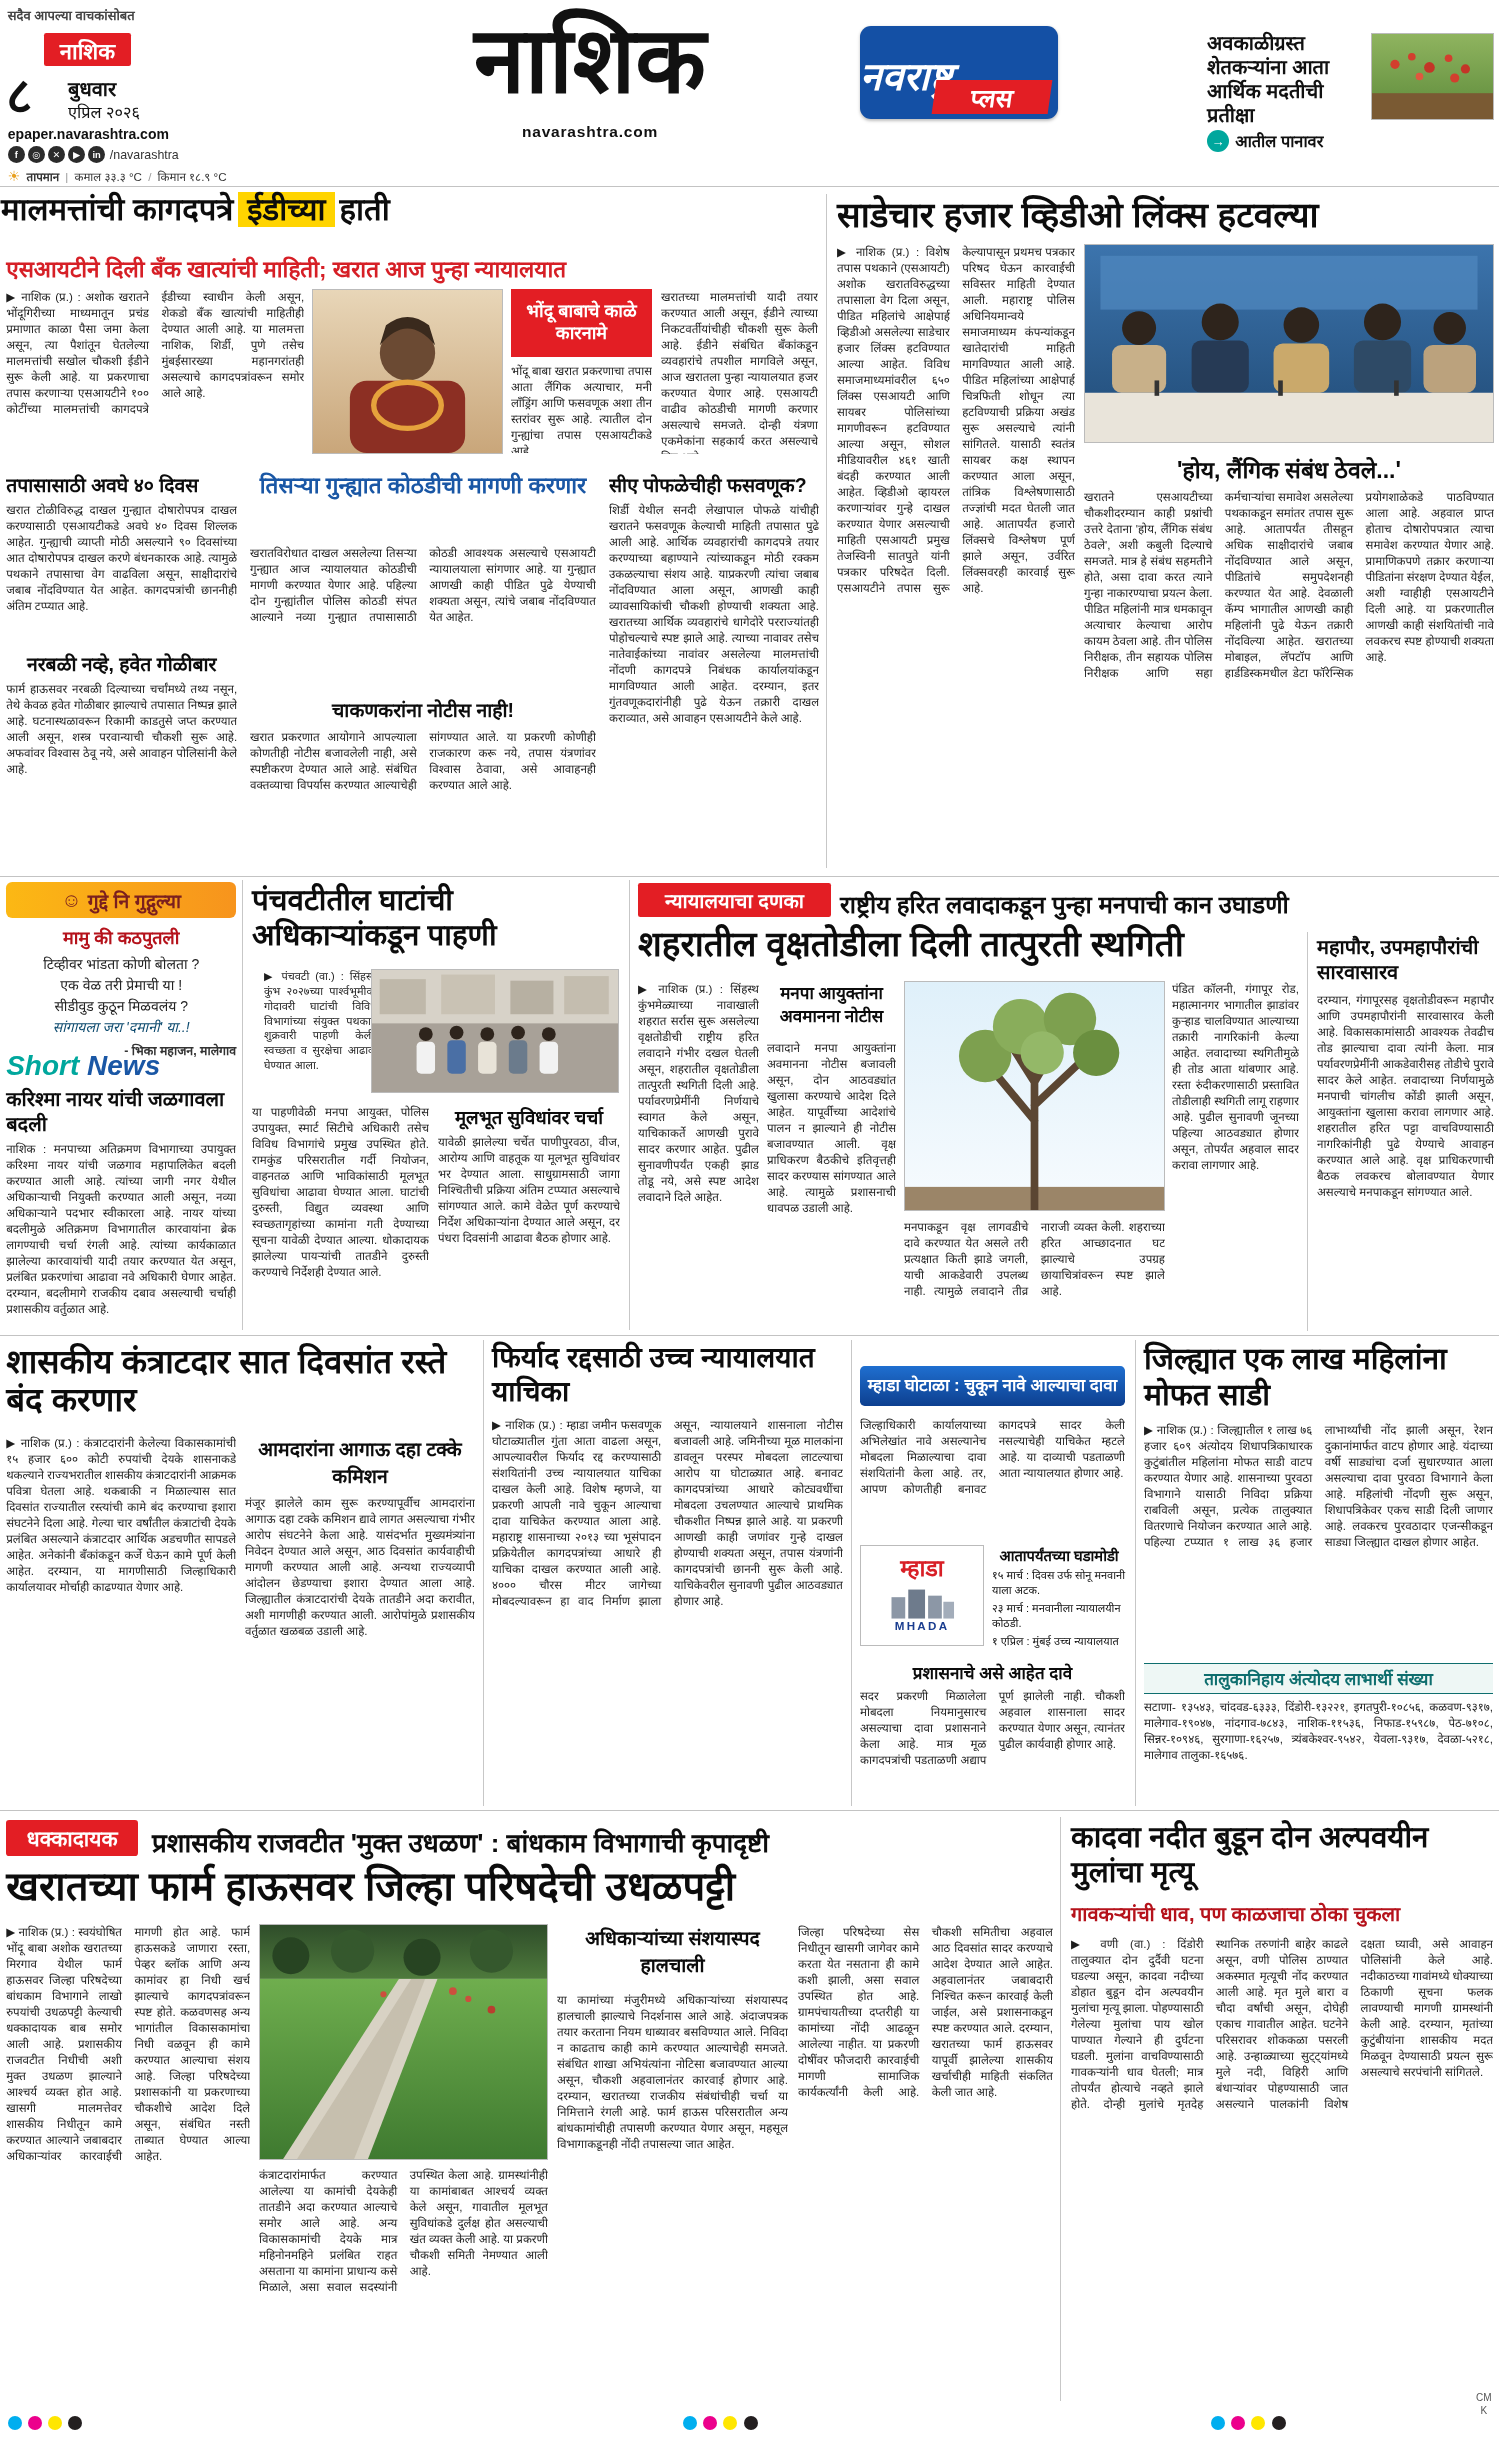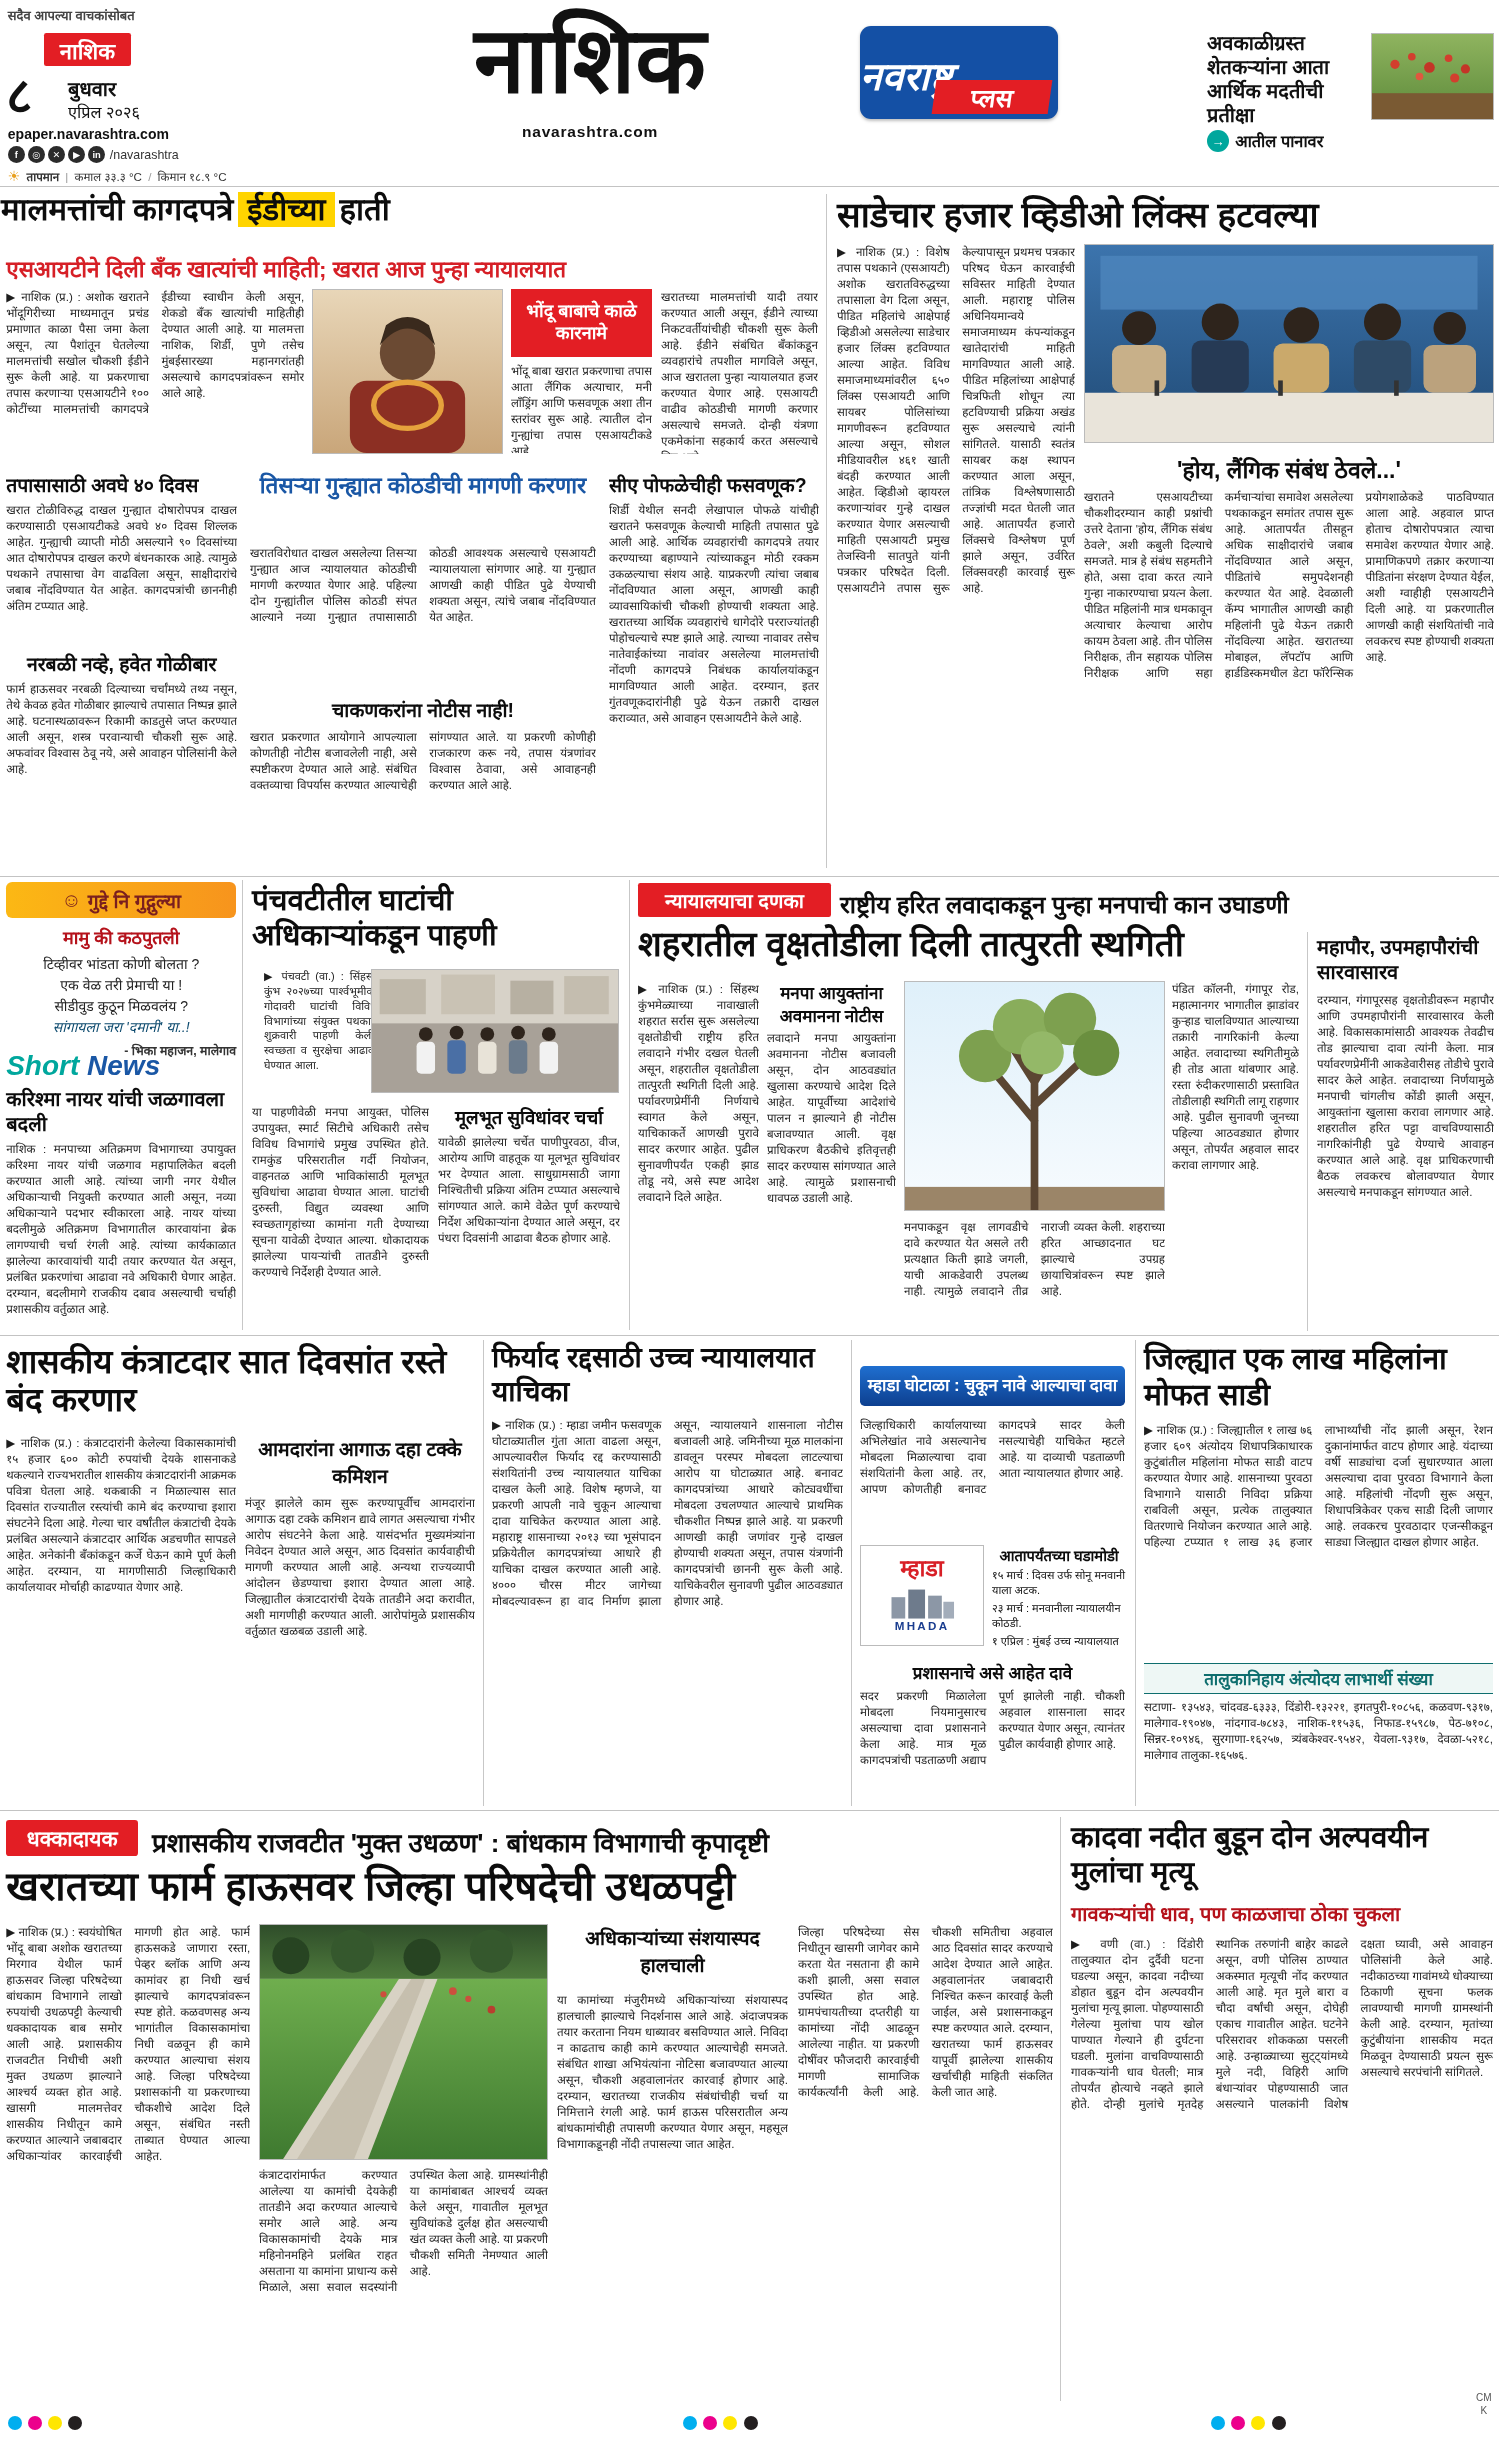--- a/index.html
+++ b/index.html
@@ -221,21 +221,21 @@
   <div class="abs" style="left:438px;top:1104px;width:182px;height:224px;overflow:hidden;">
     <div class="sub-head center" style="font-size:18.6px;margin-bottom:4.7px;">मूलभूत सुविधांवर चर्चा</div>
     <div class="body-text" style="height:186px;">यावेळी झालेल्या चर्चेत पाणीपुरवठा, वीज, आरोग्य आणि वाहतूक या मूलभूत सुविधांवर भर देण्यात आला. साधुग्रामसाठी जागा निश्चितीची प्रक्रिया अंतिम टप्प्यात असल्याचे सांगण्यात आले. कामे वेळेत पूर्ण करण्याचे निर्देश अधिकाऱ्यांना देण्यात आले असून, दर पंधरा दिवसांनी आढावा बैठक होणार आहे.</div>
   </div>
 
   <div class="abs red-box" style="left:638px;top:883px;width:193px;height:34px;font-size:20px;border-radius:2.3px;">न्यायालयाचा दणका</div>
   <div class="abs sub-head" style="left:840px;top:887px;width:654px;font-size:24px;">राष्ट्रीय हरित लवादाकडून पुन्हा मनपाची कान उघाडणी</div>
   <div class="abs hl" style="left:638px;top:925px;width:668px;font-size:35px;line-height:1.1;">शहरातील वृक्षतोडीला दिली तात्पुरती स्थगिती</div>
   <div class="abs body-text" style="left:638px;top:981px;width:121px;height:346px;">▶ नाशिक (प्र.) : सिंहस्थ कुंभमेळ्याच्या नावाखाली शहरात सर्रास सुरू असलेल्या वृक्षतोडीची राष्ट्रीय हरित लवादाने गंभीर दखल घेतली असून, शहरातील वृक्षतोडीला तात्पुरती स्थगिती दिली आहे. पर्यावरणप्रेमींनी निर्णयाचे स्वागत केले असून, याचिकाकर्ते आणखी पुरावे सादर करणार आहेत. पुढील सुनावणीपर्यंत एकही झाड तोडू नये, असे स्पष्ट आदेश लवादाने दिले आहेत.</div>
   <div class="abs" style="left:767px;top:981px;width:129px;height:346px;overflow:hidden;">
-    <div class="sub-head center" style="font-size:17px;margin-bottom:3px;">मनपा आयुक्तांना अवमानना नोटीस</div>
+    <div class="sub-head center" style="font-size:17px;margin-bottom:13px;">मनपा आयुक्तांना अवमानना नोटीस</div>
     <div class="body-text" style="height:279px;">लवादाने मनपा आयुक्तांना अवमानना नोटीस बजावली असून, दोन आठवड्यांत खुलासा करण्याचे आदेश दिले आहेत. यापूर्वीच्या आदेशांचे पालन न झाल्याने ही नोटीस बजावण्यात आली. वृक्ष प्राधिकरण बैठकीचे इतिवृत्तही सादर करण्यास सांगण्यात आले आहे. त्यामुळे प्रशासनाची धावपळ उडाली आहे.</div>
   </div>
   <div class="photo" style="left:904px;top:981px;width:261px;height:230px;">
     <svg viewBox="0 0 336 296" preserveAspectRatio="none">
       <defs>
           <linearGradient id="sky" x1="0" y1="0" x2="0" y2="1">
             <stop offset="0" stop-color="#dff0fa"></stop>
             <stop offset="1" stop-color="#f7fbfe"></stop>
           </linearGradient>
         </defs>

